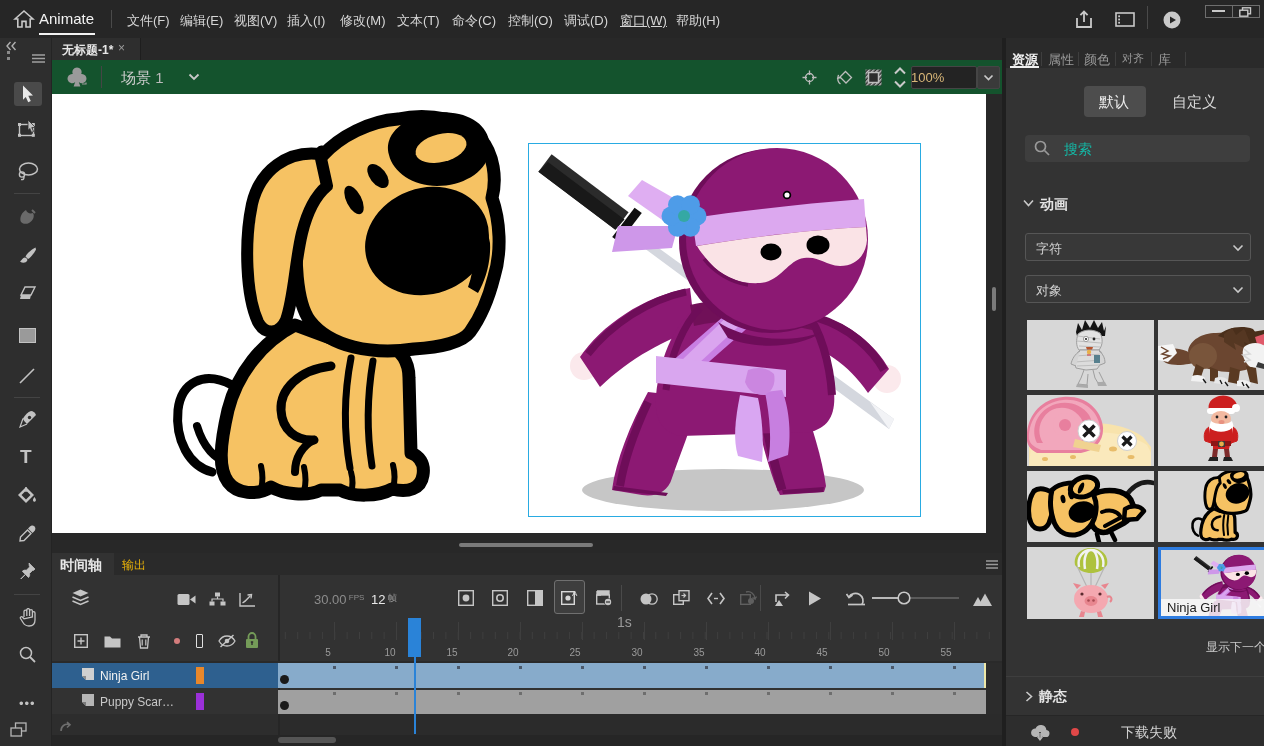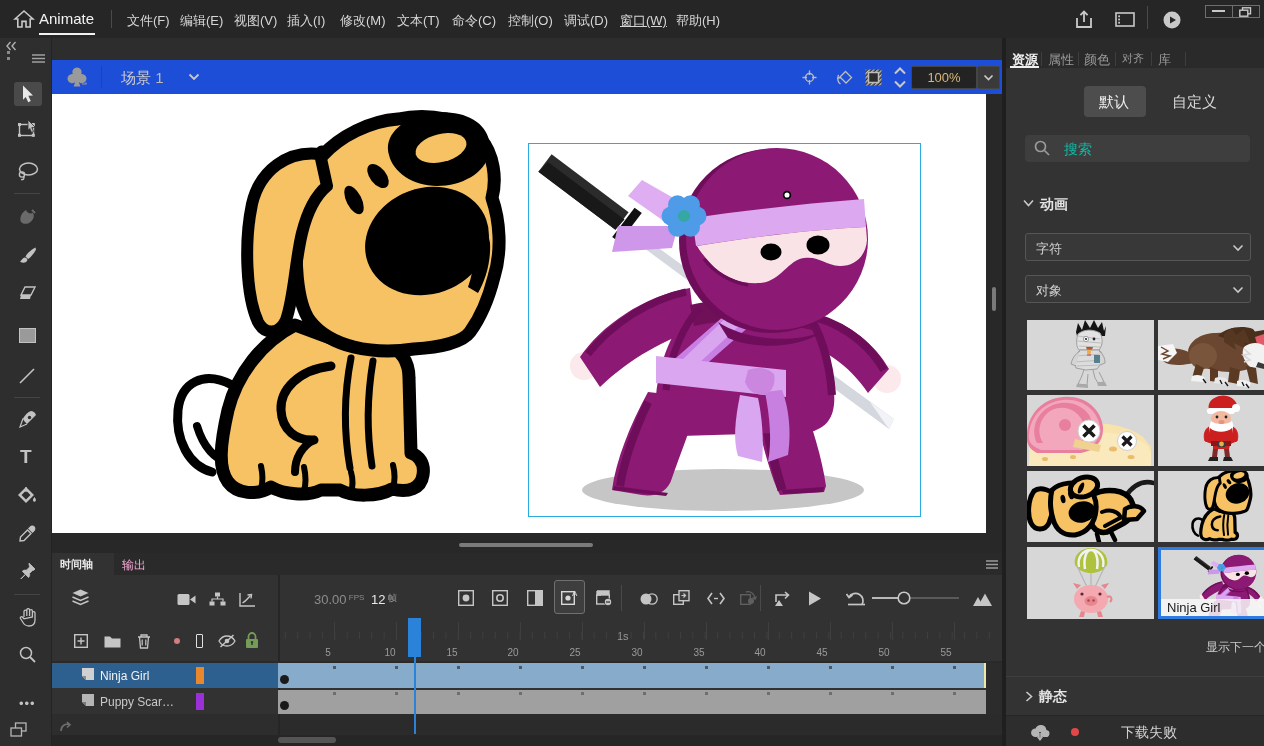--- a/index.html
+++ b/index.html
@@ -148,22 +148,28 @@
   </svg>
 
   <div class="abs" style="left:19px;top:658px;color:#c2c2c2;font-size:13px;letter-spacing:1px;">•••</div>
 
   <svg class="abs" style="left:10px;top:684px;" width="17" height="16" viewBox="0 0 17 16">
     <rect x="5.5" y="1" width="10.5" height="8" fill="none" stroke="#b5b5b5" stroke-width="1.3"></rect>
     <rect x="1" y="6" width="10.5" height="8" fill="#2e2e2e" stroke="#b5b5b5" stroke-width="1.3"></rect>
   </svg>
 </div>
 
-
-<div class="abs" id="scenebar" style="left:52px;top:60px;width:950px;height:34px;background:#1d4ed8;">
+<div class="abs" style="left:52px;top:38px;width:950px;height:22px;background:#282828;">
+  <div class="abs" style="left:0;top:0;width:88px;height:22px;background:#2e2e2e;"></div>
+  <div class="abs" style="left:88px;top:0;width:1px;height:22px;background:#1e1e1e;"></div>
+  <div class="abs" style="left:10px;top:4px;font-size:12px;font-weight:bold;color:#e8e8e8;">无标题-1*</div>
+  <div class="abs" style="left:66px;top:3px;font-size:12px;color:#9a9a9a;">×</div>
+</div>
+
+<div class="abs" id="scenebar" style="left:52px;top:60px;width:950px;height:34px;background:#14532d;">
   <svg class="abs" style="left:14px;top:6px;" width="22" height="22" viewBox="0 0 22 22">
     <path d="M11 1.5 a4.6 4.6 0 0 1 4.2 6.5 a4.6 4.6 0 1 1 -2.4 8.0 l1.6 4.5 h-6.8 l1.6 -4.5 a4.6 4.6 0 1 1 -2.4 -8.0 A4.6 4.6 0 0 1 11 1.5 Z" fill="#9a9a9a"></path>
     <path d="M16 18 l4 0 l0 -1.5" fill="none" stroke="#9a9a9a" stroke-width="1.2"></path>
   </svg>
   <div class="abs" style="left:49px;top:6px;width:1px;height:22px;background:#454545;"></div>
   <div class="abs" style="left:69px;top:9px;font-size:15px;color:#cccccc;">场景 <span style="color:#bbb;">1</span></div>
   <svg class="abs" style="left:136px;top:13px;" width="12" height="8" viewBox="0 0 12 8">
     <path d="M1.5 1.5 L6 6 L10.5 1.5" fill="none" stroke="#c9c9c9" stroke-width="1.8"></path>
   </svg>
 
@@ -183,21 +189,21 @@
           </pattern>
         </defs>
     <rect x="0.5" y="0.5" width="16" height="16" fill="url(#hatch)"></rect>
     <rect x="3.5" y="3.5" width="10" height="10" fill="#2d2d2d" stroke="#bdbdbd" stroke-width="1.5"></rect>
   </svg>
   <svg class="abs" style="left:840px;top:6px;" width="16" height="23" viewBox="0 0 16 23">
     <path d="M3 7.5 L8 2.5 L13 7.5" fill="none" stroke="#c9c9c9" stroke-width="2"></path>
     <path d="M3 15.5 L8 20.5 L13 15.5" fill="none" stroke="#c9c9c9" stroke-width="2"></path>
   </svg>
   <div class="abs" style="left:859px;top:6px;width:66px;height:23px;background:#232323;border:1px solid #454545;border-radius:2px;"></div>
-  <div class="abs" style="left:859px;top:10px;width:66px;text-align:center;font-size:13px;color:#d9b778;">100%</div>
+  <div class="abs" style="left:859px;top:10px;width:66px;text-align:left;font-size:13px;color:#d9b778;">100%</div>
   <div class="abs" style="left:925px;top:6px;width:23px;height:23px;background:#3a3a3a;border:1px solid #454545;border-radius:2px;"></div>
   <svg class="abs" style="left:931px;top:14px;" width="11" height="8" viewBox="0 0 11 8">
     <path d="M1.5 1.5 L5.5 5.5 L9.5 1.5" fill="none" stroke="#c9c9c9" stroke-width="1.7"></path>
   </svg>
 </div>
 
 <div class="abs" style="left:52px;top:94px;width:950px;height:459px;background:#282828;">
   <div class="abs" id="stage" style="left:0;top:0;width:934px;height:439px;background:#ffffff;">
   <svg width="934" height="439" viewBox="52 94 934 439">
 
@@ -301,22 +307,22 @@
 
   <div class="abs" style="left:407px;top:449px;width:134px;height:4px;background:#7a7a7a;border-radius:2px;"></div>
 
   <div class="abs" style="left:940px;top:193px;width:4px;height:24px;background:#7a7a7a;border-radius:2px;"></div>
 </div>
 
 <div class="abs" id="timeline" style="left:52px;top:553px;width:950px;height:193px;background:#323232;overflow:hidden;">
 
   <div class="abs" style="left:0;top:0;width:950px;height:22px;background:#2a2a2a;"></div>
   <div class="abs" style="left:0;top:0;width:62px;height:22px;background:#323232;"></div>
-  <div class="abs" style="left:8px;top:4px;font-size:11px;font-weight:bold;color:#e8e8e8;">时间轴</div>
-  <div class="abs" style="left:70px;top:4px;font-size:12px;color:#f9a8d4;">输出</div>
+  <div class="abs" style="left:8px;top:4px;font-size:14px;font-weight:bold;color:#e8e8e8;">时间轴</div>
+  <div class="abs" style="left:70px;top:4px;font-size:12px;color:#eab308;">输出</div>
   <svg class="abs" style="left:934px;top:7px;" width="12" height="9" viewBox="0 0 12 9">
     <path d="M0 1 H12 M0 4.5 H12 M0 8 H12" stroke="#9a9a9a" stroke-width="1.3"></path>
   </svg>
 
   <svg class="abs" style="left:20px;top:36px;" width="17" height="17" viewBox="0 0 17 17">
     <path d="M8.5 0.5 L16.5 4 L8.5 7.5 L0.5 4 Z" fill="#c5c5c5"></path>
     <path d="M0.5 8 L8.5 11.5 L16.5 8 M0.5 12 L8.5 15.5 L16.5 12" fill="none" stroke="#c5c5c5" stroke-width="1.5"></path>
   </svg>
   <svg class="abs" style="left:125px;top:40px;" width="19" height="13" viewBox="0 0 19 13">
     <rect x="0.5" y="1" width="12" height="11" rx="1.5" fill="#c5c5c5"></rect>
@@ -473,21 +479,21 @@
           <rect x="241" y="72" width="3" height="3"></rect>
       <rect x="303" y="72" width="3" height="3"></rect>
           <rect x="365" y="72" width="3" height="3"></rect>
       <rect x="427" y="72" width="3" height="3"></rect>
           <rect x="489" y="72" width="3" height="3"></rect>
       <rect x="551" y="72" width="3" height="3"></rect>
           <rect x="613" y="72" width="3" height="3"></rect>
       <rect x="675" y="72" width="3" height="3"></rect>
     </g>
   </svg>
-  <div class="abs" style="left:565px;top:77px;font-size:11px;color:#9a9a9a;">1s</div>
+  <div class="abs" style="left:565px;top:61px;font-size:14px;color:#9a9a9a;">1s</div>
 
   <div class="abs" style="left:0;top:110px;width:226px;height:25px;background:#2e608f;"></div>
   <div class="abs" style="left:226px;top:110px;width:708px;height:25px;background:#87abcb;"></div>
   <div class="abs" style="left:932px;top:110px;width:2px;height:25px;background:#eee8a8;"></div>
   <div class="abs" style="left:0;top:137px;width:226px;height:24px;background:#323232;"></div>
   <div class="abs" style="left:226px;top:137px;width:708px;height:24px;background:#a0a0a0;"></div>
   <svg class="abs" style="left:29px;top:114px;" width="14" height="14" viewBox="0 0 14 14">
     <path d="M1 1 H13 V13 H5 L1 9 Z" fill="#d0d0d0"></path>
         <path d="M5 13 V9 H1" fill="#8a8a8a"></path>
   </svg>

